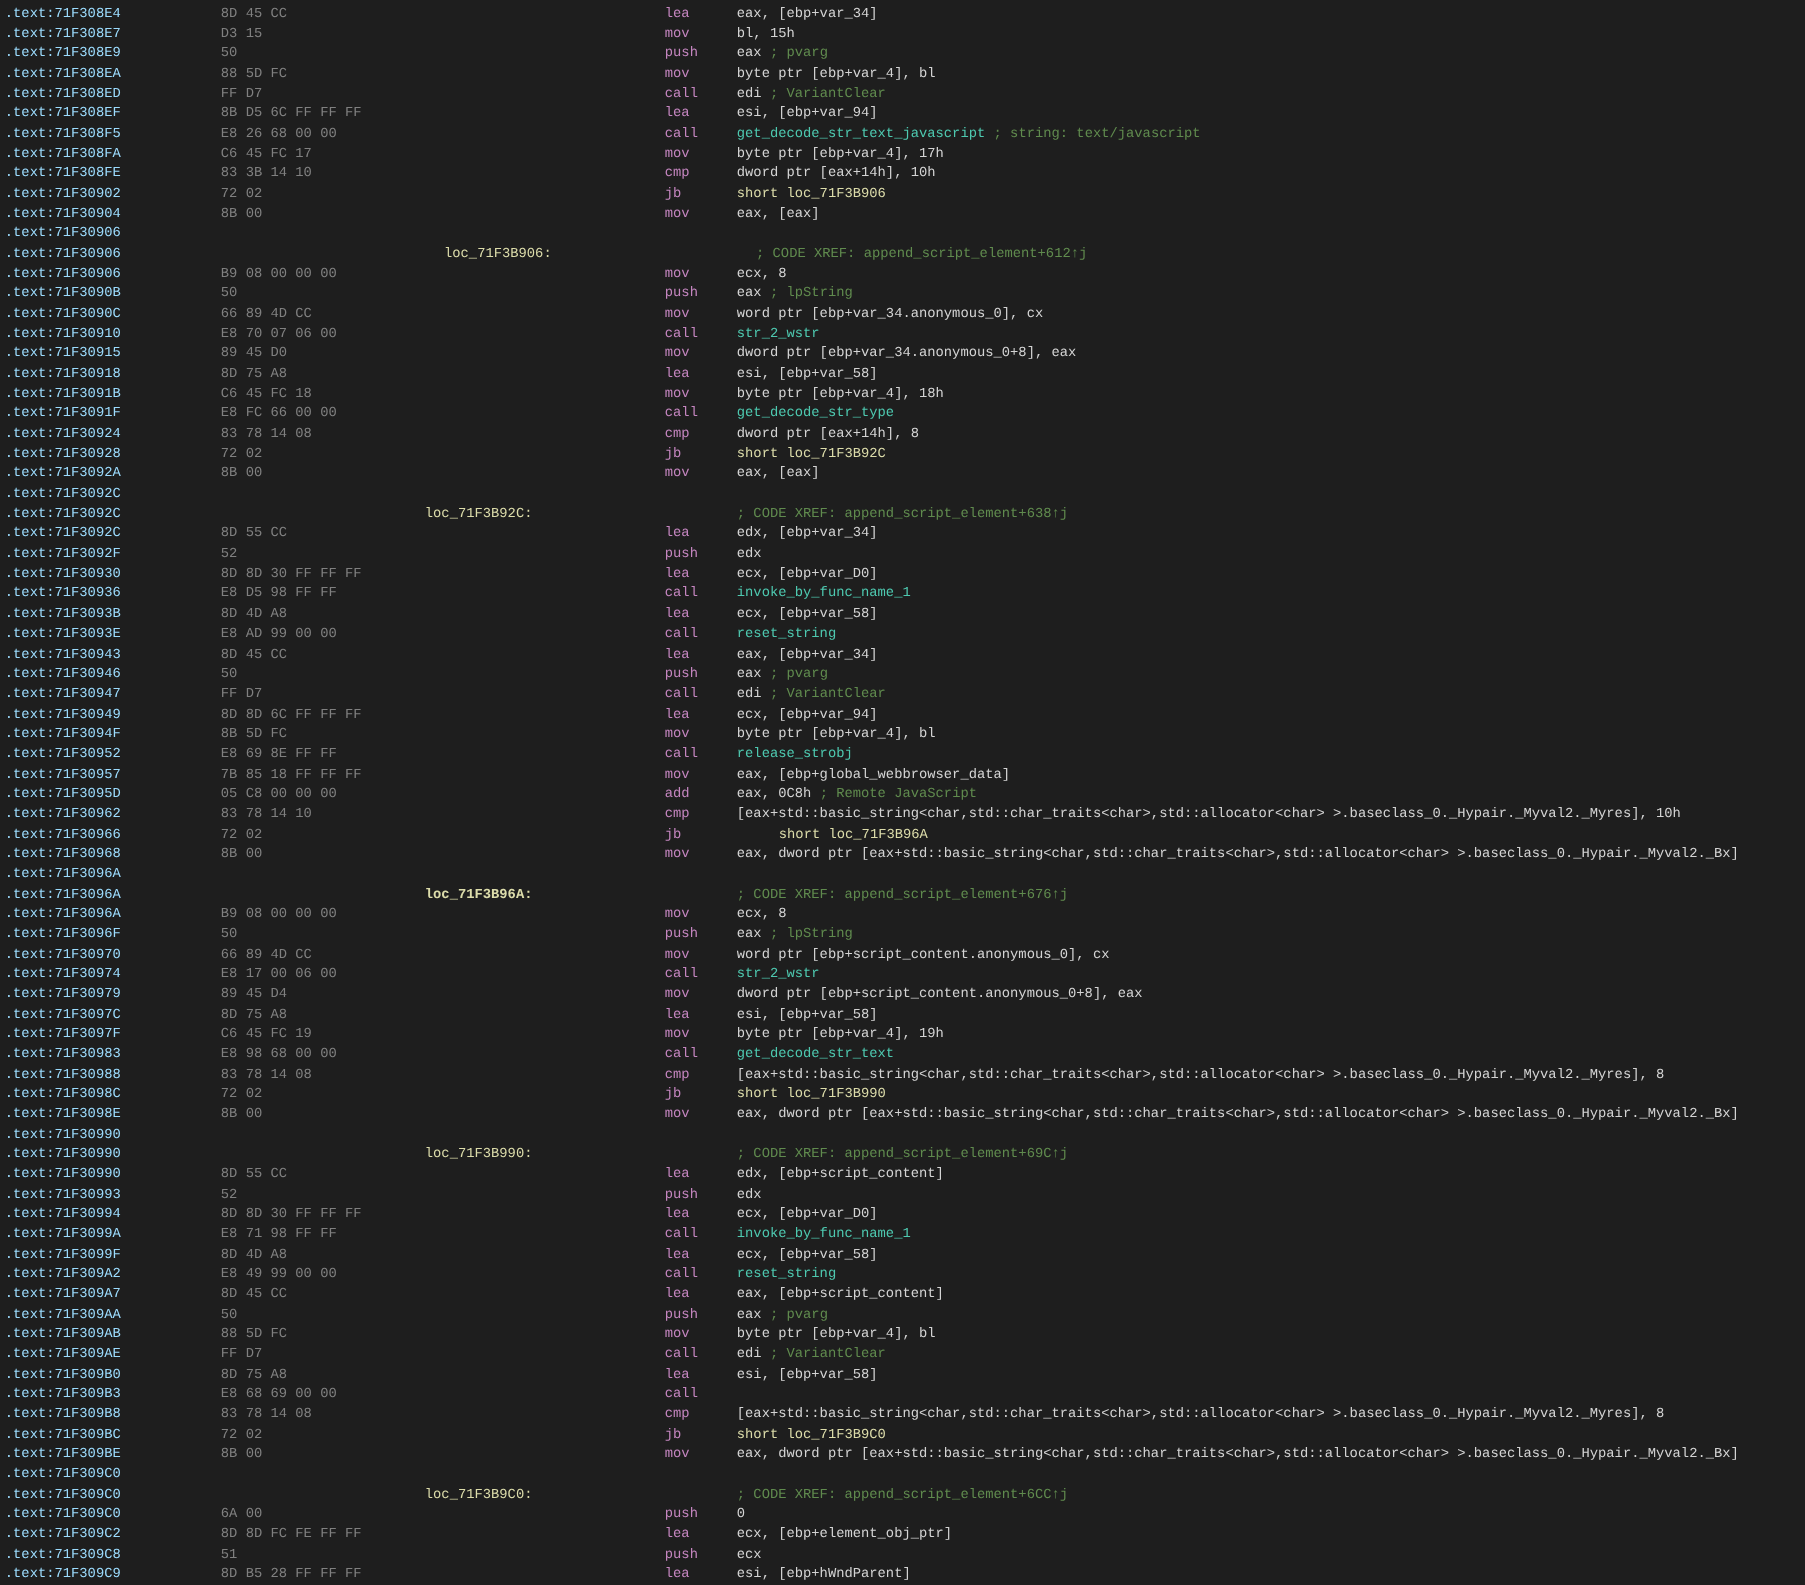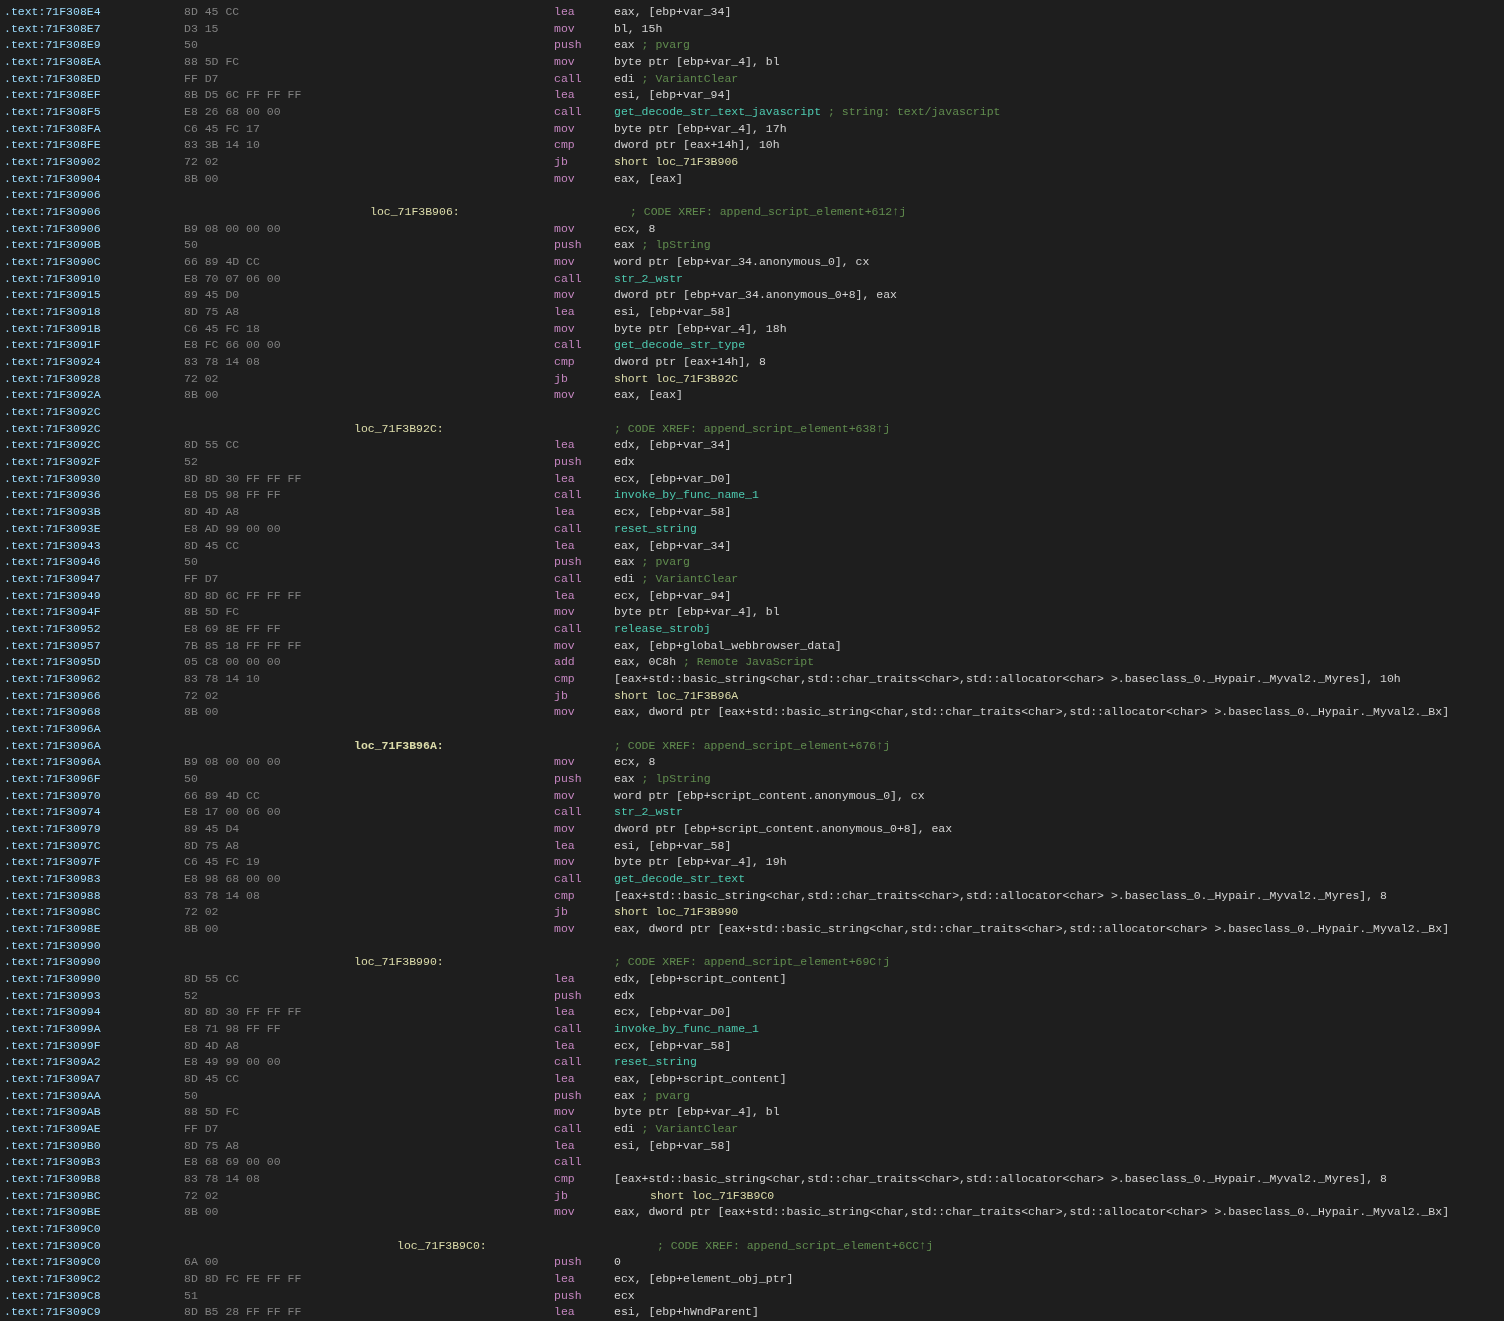--- a/index.html
+++ b/index.html
@@ -345,21 +345,21 @@
       <span class="col-bytes">83 78 14 10</span>
       <span class="col-label"></span>
       <span class="col-mnem">cmp</span>
       <span class="col-ops">[eax+std::basic_string&lt;char,std::char_traits&lt;char&gt;,std::allocator&lt;char&gt; &gt;.baseclass_0._Hypair._Myval2._Myres], 10h</span>
     </div>
     <div class="code-line">
       <span class="col-addr">.text:71F30966</span>
       <span class="col-bytes">72 02</span>
       <span class="col-label"></span>
       <span class="col-mnem">jb</span>
-      <span class="col-ops"><span style="color: rgb(220, 220, 170);">short loc_71F3B96A</span></span>
+      <span class="col-ops"><span style="color: rgb(220, 220, 170); margin-left: 35px;">short loc_71F3B96A</span></span>
     </div>
     <div class="code-line">
       <span class="col-addr">.text:71F30968</span>
       <span class="col-bytes">8B 00</span>
       <span class="col-label"></span>
       <span class="col-mnem">mov</span>
       <span class="col-ops">eax, dword ptr [eax+std::basic_string&lt;char,std::char_traits&lt;char&gt;,std::allocator&lt;char&gt; &gt;.baseclass_0._Hypair._Myval2._Bx]</span>
     </div>
     <div class="code-line">
       <span class="col-addr">.text:71F3096A</span>
@@ -554,40 +554,40 @@
       <span class="col-bytes">83 78 14 08</span>
       <span class="col-label"></span>
       <span class="col-mnem">cmp</span>
       <span class="col-ops">[eax+std::basic_string&lt;char,std::char_traits&lt;char&gt;,std::allocator&lt;char&gt; &gt;.baseclass_0._Hypair._Myval2._Myres], 8</span>
     </div>
     <div class="code-line">
       <span class="col-addr">.text:71F309BC</span>
       <span class="col-bytes">72 02</span>
       <span class="col-label"></span>
       <span class="col-mnem">jb</span>
-      <span class="col-ops"><span style="color: rgb(220, 220, 170); margin-left: 36px;">short loc_71F3B9C0</span></span>
+      <span class="col-ops"><span style="color: rgb(220, 220, 170);">short loc_71F3B9C0</span></span>
     </div>
     <div class="code-line">
       <span class="col-addr">.text:71F309BE</span>
       <span class="col-bytes">8B 00</span>
       <span class="col-label"></span>
       <span class="col-mnem">mov</span>
       <span class="col-ops">eax, dword ptr [eax+std::basic_string&lt;char,std::char_traits&lt;char&gt;,std::allocator&lt;char&gt; &gt;.baseclass_0._Hypair._Myval2._Bx]</span>
     </div>
     <div class="code-line">
       <span class="col-addr">.text:71F309C0</span>
       <span class="col-bytes"></span>
       <span class="col-label"></span>
       <span class="col-mnem"></span>
       <span class="col-ops"></span>
     </div>
     <div class="code-line">
       <span class="col-addr">.text:71F309C0</span>
       <span class="col-bytes"></span>
-      <span class="col-label" style="color: rgb(220, 220, 170); margin-left: 43px;">loc_71F3B9C0:</span>
+      <span class="col-label" style="color: rgb(220, 220, 170);">loc_71F3B9C0:</span>
       <span class="col-mnem"></span>
       <span class="col-ops"><span class="comment">                    ; CODE XREF: append_script_element+6CC↑j</span></span>
     </div>
     <div class="code-line">
       <span class="col-addr">.text:71F309C0</span>
       <span class="col-bytes">6A 00</span>
       <span class="col-label"></span>
       <span class="col-mnem">push</span>
       <span class="col-ops">0</span>
     </div>

